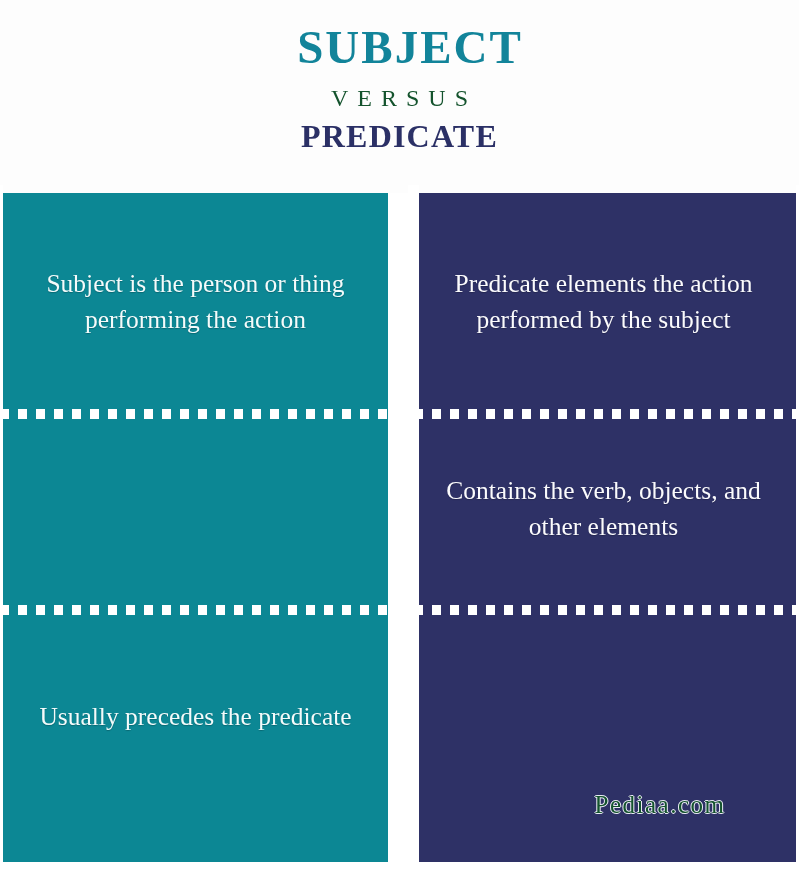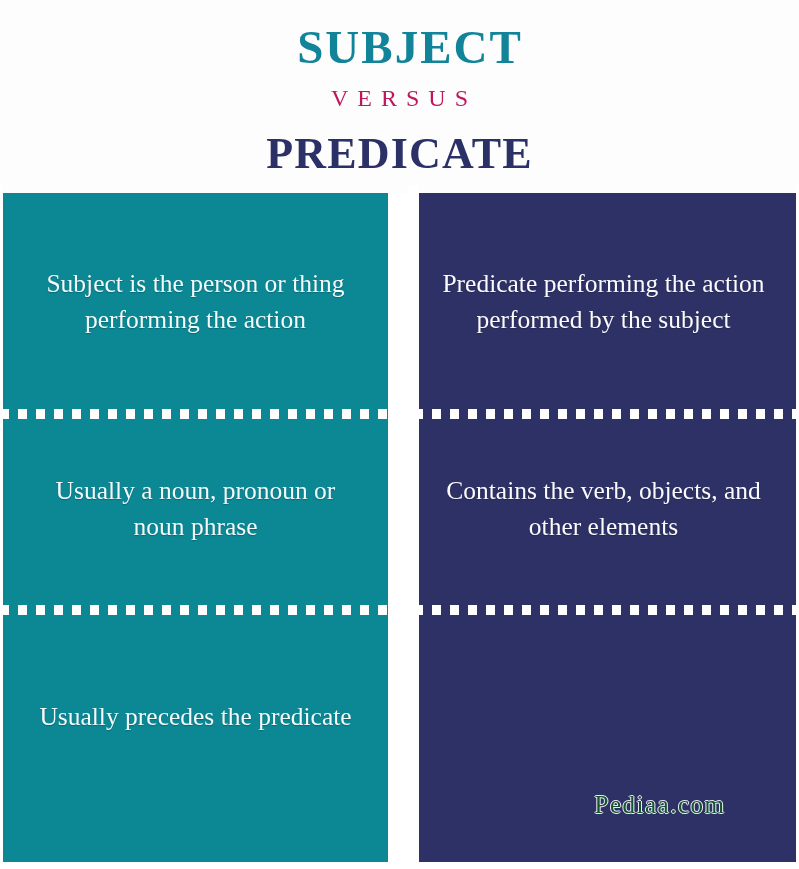--- a/index.html
+++ b/index.html
@@ -49,29 +49,29 @@
   .title-line-2 {
     position: absolute;
     left: 0;
     top: 86px;
     width: 799px;
     font-size: 24px;
     font-weight: normal;
     line-height: 1;
     letter-spacing: 9px;
     text-indent: 9px;
-    color: #be185d;
+    color: #14532d;
     white-space: nowrap;
   }
   .title-line-3 {
     position: absolute;
     left: 0;
-    top: 132px;
-    width: 799px;
-    font-size: 44px;
+    top: 120px;
+    width: 799px;
+    font-size: 32px;
     font-weight: bold;
     line-height: 1;
     letter-spacing: 1.2px;
     color: #2b3066;
     white-space: nowrap;
   }
 
   
   .columns {
     position: absolute;
@@ -199,26 +199,25 @@
   <div class="header">
     <div class="title-line-1">SUBJECT</div>
     <div class="title-line-2">VERSUS</div>
     <div class="title-line-3">PREDICATE</div>
   </div>
 
   <div class="columns">
 
     <div class="column column-left">
       <div class="cell cell-r1">Subject is the person or thing performing the action</div>
-      <div class="cell cell-r2">Usually a noun, pronoun or noun phrase</div>
       <div class="cell cell-r3">Usually precedes the predicate</div>
     </div>
 
     <div class="column column-right">
-      <div class="cell cell-r1">Predicate performing the action performed by the subject</div>
+      <div class="cell cell-r1">Predicate elements the action performed by the subject</div>
       <div class="cell cell-r2">Contains the verb, objects, and other elements</div>
     </div>
 
   </div>
 
   <div class="divider divider-1"></div>
   <div class="divider divider-2"></div>
 
   <div class="gutter"></div>
   <div class="edge-left"></div>

